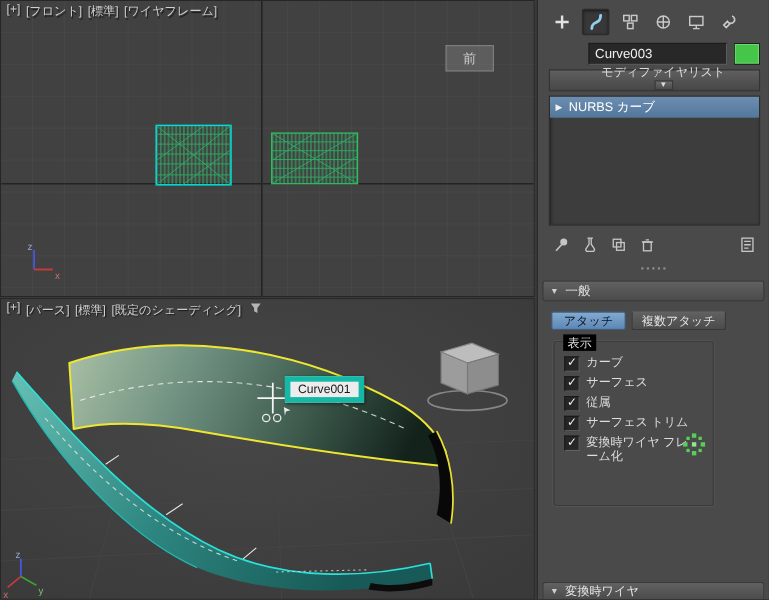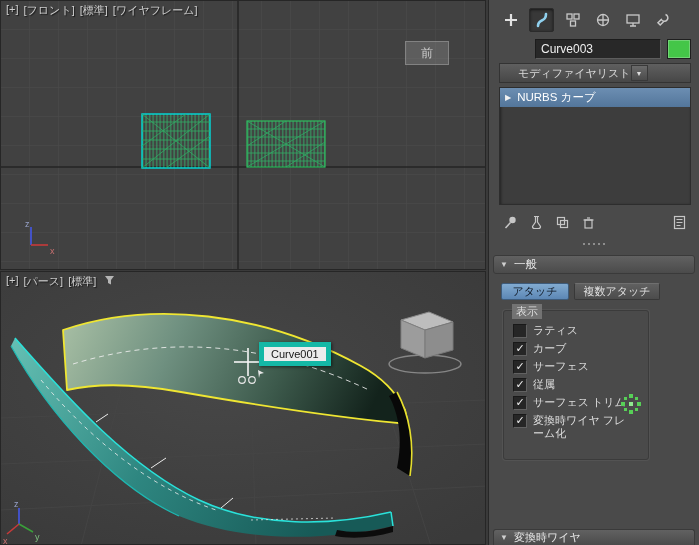--- a/index.html
+++ b/index.html
@@ -33,22 +33,22 @@
               border-radius:2px; cursor:pointer; }
   .tab-icon.active { background:#383838; border:1px solid #2b2b2b; box-shadow:inset 0 1px 3px rgba(0,0,0,.6); }
 
   .name-row { display:flex; align-items:center; gap:6px; margin:2px 8px 4px 10px;padding-left:36px; }
   .name-input { flex:1; height:18px; background:#282828; border:1px solid #1c1c1c;
                 border-bottom-color:#5d5d5d; border-right-color:#5d5d5d;
                 color:#efefef; font-size:12px; display:flex; align-items:center; padding:0 5px; }
   .swatch { width:22px; height:18px; border:1px solid #1f1f1f; box-shadow:inset 0 0 0 1px rgba(255,255,255,.25); cursor:pointer; }
 
   .mod-list { margin:2px 8px 4px 10px; height:18px; background:linear-gradient(#5f5f5f,#474747);
-              border:1px solid #333; display:flex; align-items:center; justify-content:flex-start;
-              padding:0 2px 0 18px; cursor:pointer; }
+              border:1px solid #333; display:flex; align-items:center; justify-content:flex-end;
+              padding:0 2px 0 18px; cursor:pointer;flex-direction:column; }
   .dd-arrow { width:15px; height:14px; background:linear-gradient(#6a6a6a,#4b4b4b); border:1px solid #393939;
               display:flex; align-items:center; justify-content:center; font-size:7px; color:#ddd; }
 
   .stack { margin:4px 8px 0 10px; height:116px; background:#3d3d3d; border:1px solid #2d2d2d;
            box-shadow:inset 1px 1px 3px rgba(0,0,0,.45); }
   .stack-row { height:19px; display:flex; align-items:center; gap:6px; padding:0 5px;
                font-size:11.5px; cursor:pointer; }
   .stack-row.selected { background:linear-gradient(#6c8eb2,#53769b); color:#ffffff; }
   .stack-expand { font-size:8px; color:#f2f2f2; }
 
@@ -76,21 +76,21 @@
   .cb-row { display:flex; align-items:flex-start; gap:6px; margin:4px 0; cursor:pointer; }
   .cb-box { flex:0 0 auto; width:12px; height:12px; background:#262626; border:1px solid #191919;
             border-bottom-color:#616161; border-right-color:#616161; color:#f0f0f0;
             font-size:11px; line-height:11px; text-align:center; cursor:pointer; }
   .cb-lbl { color:#dedede; line-height:13px; max-width:100px; }
   .reorient-row { margin-left:66px; margin-bottom:5px; }
 
   .group { position:relative; margin:10px 0 0 4px; width:146px; min-height:150px; box-sizing:border-box;
            border:1px solid #3b3b3b; box-shadow:0 0 0 1px rgba(120,120,120,.22); border-radius:3px;
            padding:9px 6px 6px 9px; }
-  .group-title { position:absolute; top:-7px; left:8px; background:#737373; padding:0 4px; color:#dddddd; }
+  .group-title { position:absolute; top:-7px; left:8px; background:#000000; padding:0 4px; color:#dddddd; }
 
   .nurbs-toolbox { position:absolute; left:130px; top:392px; width:24px; height:24px; cursor:pointer; }
 
   .rollout-bottom { position:absolute; bottom:0; left:4px; right:4px; height:15px;
                     background:linear-gradient(#616161,#4b4b4b); border:1px solid #3a3a3a;
                     border-bottom:none; border-radius:3px 3px 0 0; display:flex; align-items:center;
                     gap:6px; padding:0 6px; color:#e6e6e6; cursor:pointer; }
 </style>
 </head>
 <body>
@@ -235,20 +235,21 @@
         <text x="13" y="235" font-size="9" fill="#98a3c9">z</text>
         <text x="2" y="272" font-size="9" fill="#c87070">x</text>
         <text x="34" y="268" font-size="9" fill="#7fbf7f">y</text>
       </g>
     </svg>
 
     <div class="vp-label">
       <span>[+]</span>
       <span>[パース]</span>
       <span>[標準]</span>
+      <span>[既定のシェーディング]</span>
       <svg class="funnel" width="11" height="11">
         <path d="M1,1 H10 L7,5 V9.5 L4,8 V5 Z" fill="#b5b5b5"></path>
       </svg>
     </div>
 
     <div class="tooltip">Curve001</div>
   </div>
 
   <div class="panel">
 
@@ -356,24 +357,20 @@
       <div class="btn-row">
         <div class="btn active w1">アタッチ</div>
         <div class="btn w2">複数アタッチ</div>
       </div>
 
 
 
       <div class="group">
         <span class="group-title">表示</span>
         <div>
-            <label class="cb-row">
-              <span class="cb-box"></span>
-              <span class="cb-lbl">ラティス</span>
-            </label>
             <label class="cb-row">
               <span class="cb-box">✓</span>
               <span class="cb-lbl">カーブ</span>
             </label>
             <label class="cb-row">
               <span class="cb-box">✓</span>
               <span class="cb-lbl">サーフェス</span>
             </label>
             <label class="cb-row">
               <span class="cb-box">✓</span>

